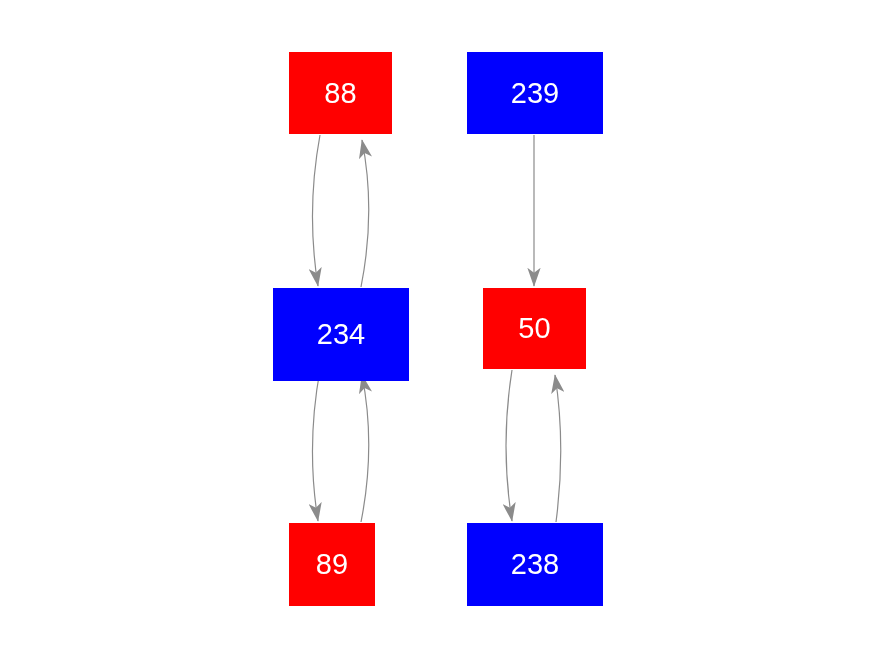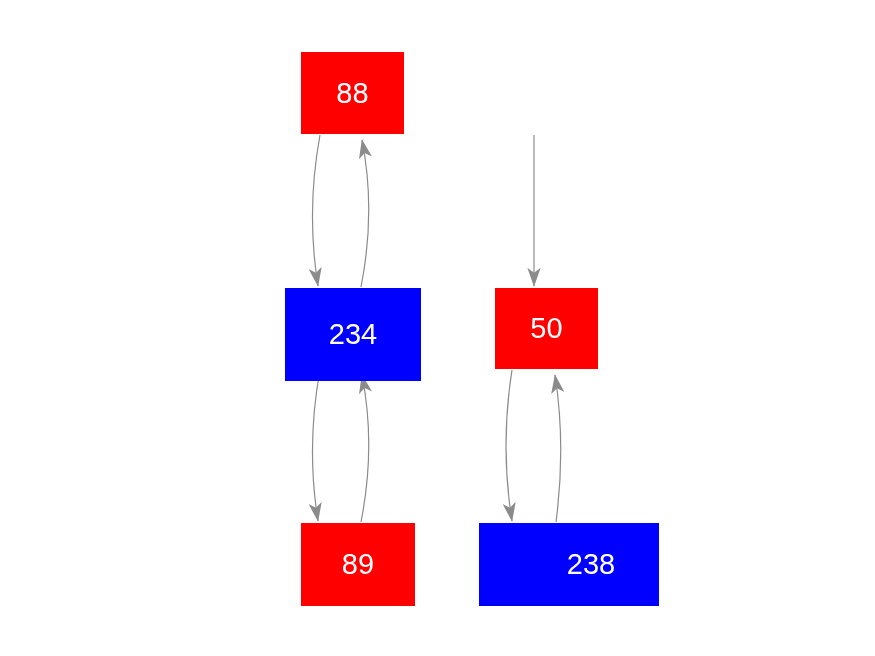--- a/index.html
+++ b/index.html
@@ -23,21 +23,20 @@
     height: 656px;
   }
   .node {
     position: absolute;
     display: flex;
     align-items: center;
     justify-content: center;
     font-size: 29px;
     line-height: 1;
     user-select: none;
-    margin-left: 12px;
   }
 </style>
 </head>
 <body>
 
 <div class="stage" style="width: 875px; height: 656px; background: rgb(255, 255, 255);">
     <svg class="edge-layer" viewBox="0 0 875 656">
       <defs>
         <marker id="arrowhead" viewBox="0 0 10 7" refX="9.6" refY="3.5" markerUnits="userSpaceOnUse" markerWidth="19" markerHeight="13.5" orient="auto">
           <path d="M 0 0 L 10 3.5 L 0 7 L 2.6 3.5 Z" fill="#8b8b8b"></path>
@@ -47,25 +46,28 @@
       <path d="M 361 287 Q 376 211 362 140" fill="none" stroke="#8b8b8b" stroke-width="1.2" marker-end="url(#arrowhead)"></path>
       <path d="M 320 370 Q 306 446 318 521" fill="none" stroke="#8b8b8b" stroke-width="1.2" marker-end="url(#arrowhead)"></path>
       <path d="M 361 522 Q 376 446 362 375" fill="none" stroke="#8b8b8b" stroke-width="1.2" marker-end="url(#arrowhead)"></path>
       <path d="M 534 135 L 534 286" fill="none" stroke="#8b8b8b" stroke-width="1.2" marker-end="url(#arrowhead)"></path>
       <path d="M 512 370 Q 500 446 512 521" fill="none" stroke="#8b8b8b" stroke-width="1.2" marker-end="url(#arrowhead)"></path>
       <path d="M 556 522 Q 566 446 555 375" fill="none" stroke="#8b8b8b" stroke-width="1.2" marker-end="url(#arrowhead)"></path>
     </svg>
     <div class="node" style="left: 289px; top: 52px; width: 103px; height: 82px; background: rgb(255, 0, 0); color: rgb(255, 255, 255);">
       <span>88</span>
     </div>
+    <div class="node" style="left: 467px; top: 52px; width: 136px; height: 82px; background: rgb(0, 0, 255); color: rgb(255, 255, 255);">
+      <span>239</span>
+    </div>
     <div class="node" style="left: 273px; top: 288px; width: 136px; height: 93px; background: rgb(0, 0, 255); color: rgb(255, 255, 255);">
       <span>234</span>
     </div>
     <div class="node" style="left: 483px; top: 288px; width: 103px; height: 81px; background: rgb(255, 0, 0); color: rgb(255, 255, 255);">
       <span>50</span>
     </div>
-    <div class="node" style="left: 289px; top: 523px; width: 114px; height: 83px; background: rgb(255, 0, 0); color: rgb(255, 255, 255);">
+    <div class="node" style="left: 289px; top: 523px; width: 86px; height: 83px; background: rgb(255, 0, 0); color: rgb(255, 255, 255);">
       <span>89</span>
     </div>
-    <div class="node" style="left: 467px; top: 523px; width: 136px; height: 83px; background: rgb(0, 0, 255); color: rgb(255, 255, 255); padding-left: 44px;">
+    <div class="node" style="left: 467px; top: 523px; width: 136px; height: 83px; background: rgb(0, 0, 255); color: rgb(255, 255, 255);">
       <span>238</span>
     </div>
   </div>
 
 </body></html>

